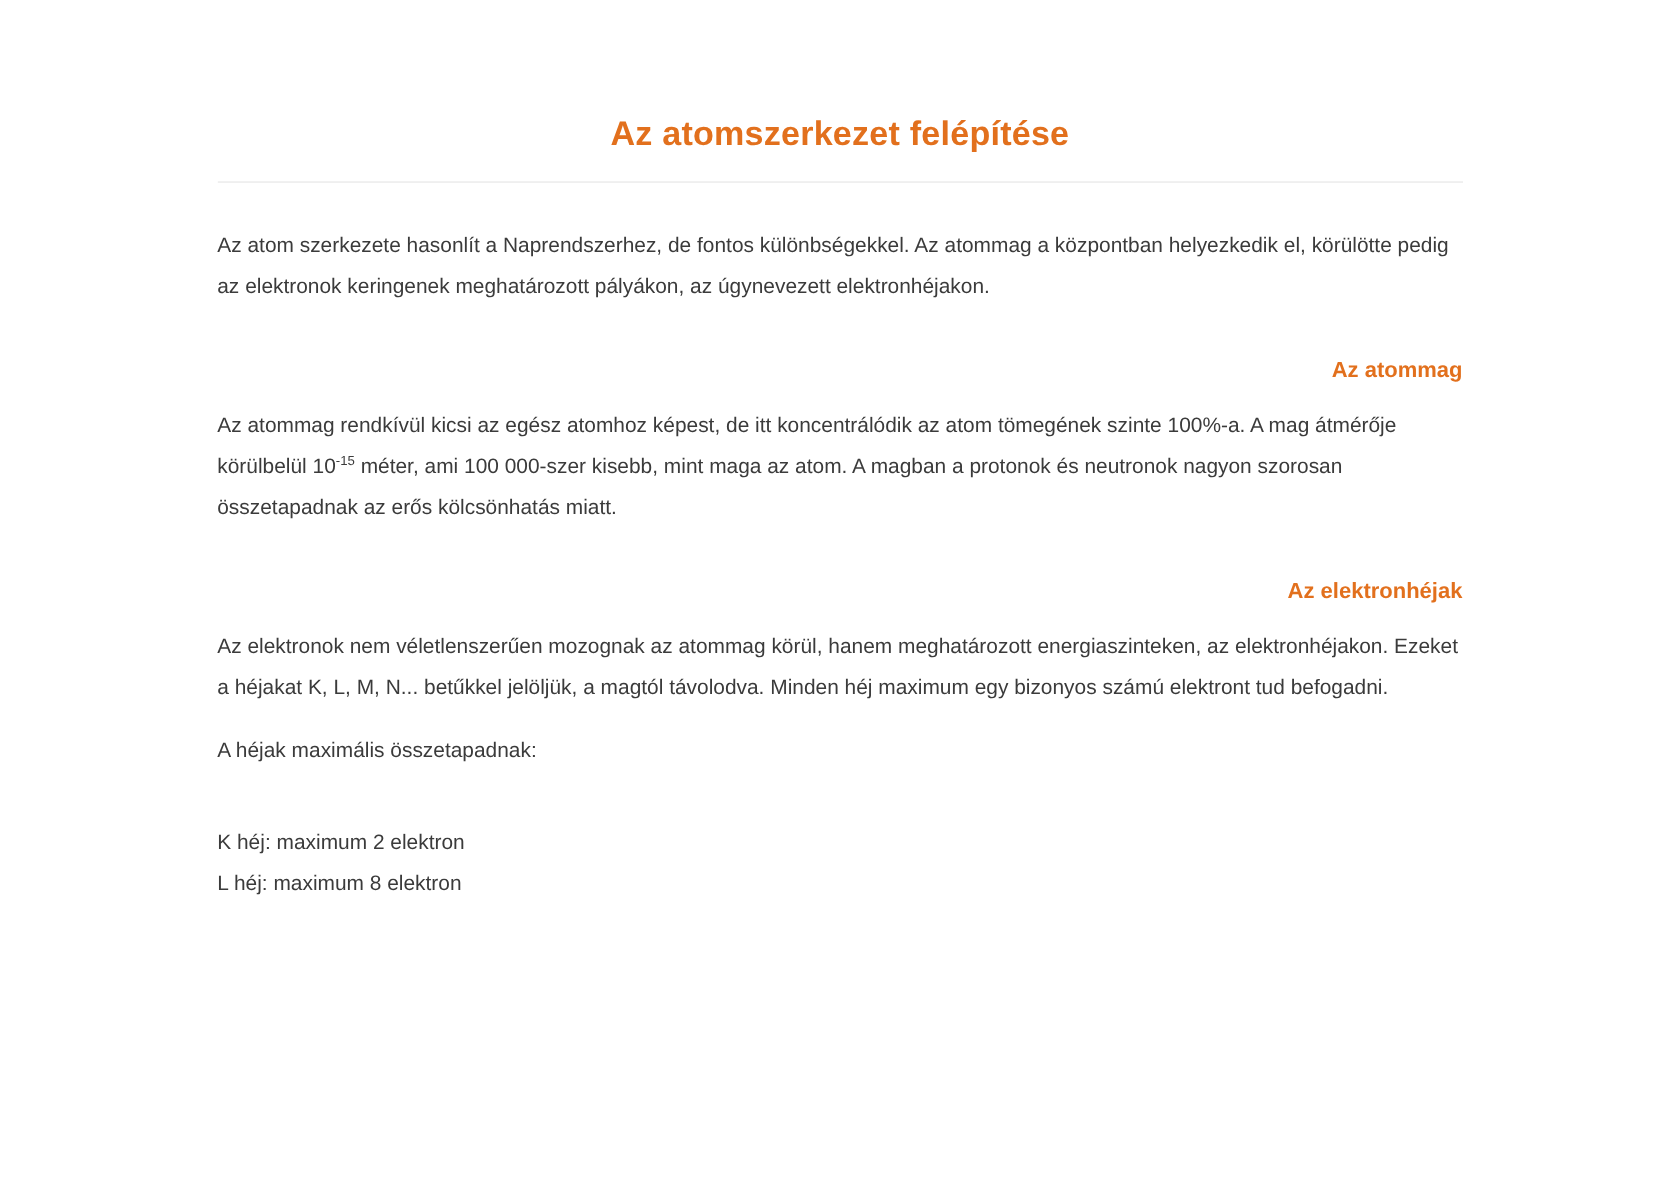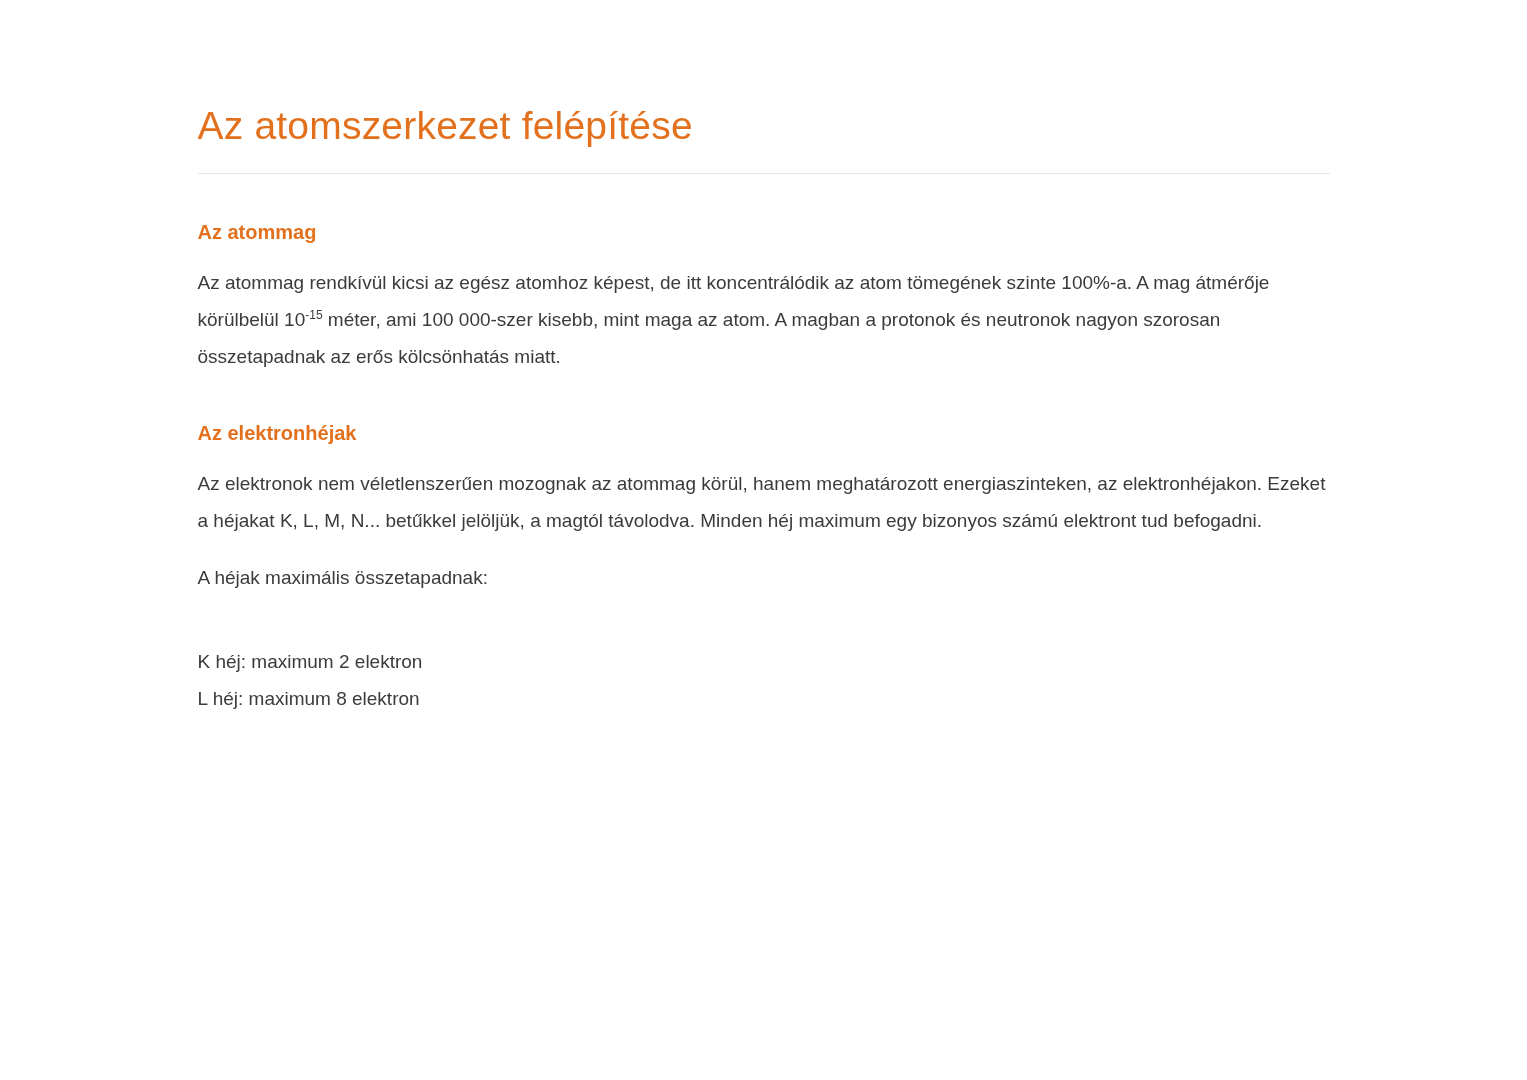--- a/index.html
+++ b/index.html
@@ -17,39 +17,41 @@
     color: var(--text);
     overflow: hidden;
   }
   .content {
     width: 1132px;
     margin: 0 auto;
     padding-top: 104px;
   }
   .page-title {
     color: var(--accent);
-    font-size: 39px;
-    font-weight: 400;
+    font-size: 31px;
+    font-weight: 700;
     letter-spacing: 0.2px;
+    text-align: center;
   }
   .title-divider {
     border: none;
     border-top: 1px solid var(--divider);
     margin-top: 25px;
   }
   p.body-text {
     font-size: 19px;
     line-height: 37px;
     margin-top: 39px;
   }
   h2.section-heading {
     color: var(--accent);
     font-size: 20px;
     font-weight: 700;
     margin-top: 47px;
+    text-align: right;
   }
   .section p.body-text {
     margin-top: 20px;
   }
   sup.exp {
     font-size: 12px;
     vertical-align: super;
     line-height: 0;
   }
   .shell-list {
@@ -63,20 +65,21 @@
 </style>
 </head>
 <body>
 
 <main class="content">
 
   <h1 class="page-title">Az atomszerkezet felépítése</h1>
 
   <hr class="title-divider">
 
+  <p class="body-text">Az atom szerkezete hasonlít a Naprendszerhez, de fontos különbségekkel. Az atommag a központban helyezkedik el, körülötte pedig az elektronok keringenek meghatározott pályákon, az úgynevezett elektronhéjakon.</p>
 
   <section class="section">
     <h2 class="section-heading">Az atommag</h2>
     <p class="body-text"><span>Az atommag rendkívül kicsi az egész atomhoz képest, de itt koncentrálódik az atom tömegének szinte 100%-a. A mag átmérője körülbelül 10</span><sup class="exp">-15</sup><span> méter, ami 100 000-szer kisebb, mint maga az atom. A magban a protonok és neutronok nagyon szorosan összetapadnak az erős kölcsönhatás miatt.</span></p>
   </section>
 
   <section class="section">
     <h2 class="section-heading">Az elektronhéjak</h2>
     <p class="body-text">Az elektronok nem véletlenszerűen mozognak az atommag körül, hanem meghatározott energiaszinteken, az elektronhéjakon. Ezeket a héjakat K, L, M, N... betűkkel jelöljük, a magtól távolodva. Minden héj maximum egy bizonyos számú elektront tud befogadni.</p>
     <p class="body-text">A héjak maximális összetapadnak:</p>

